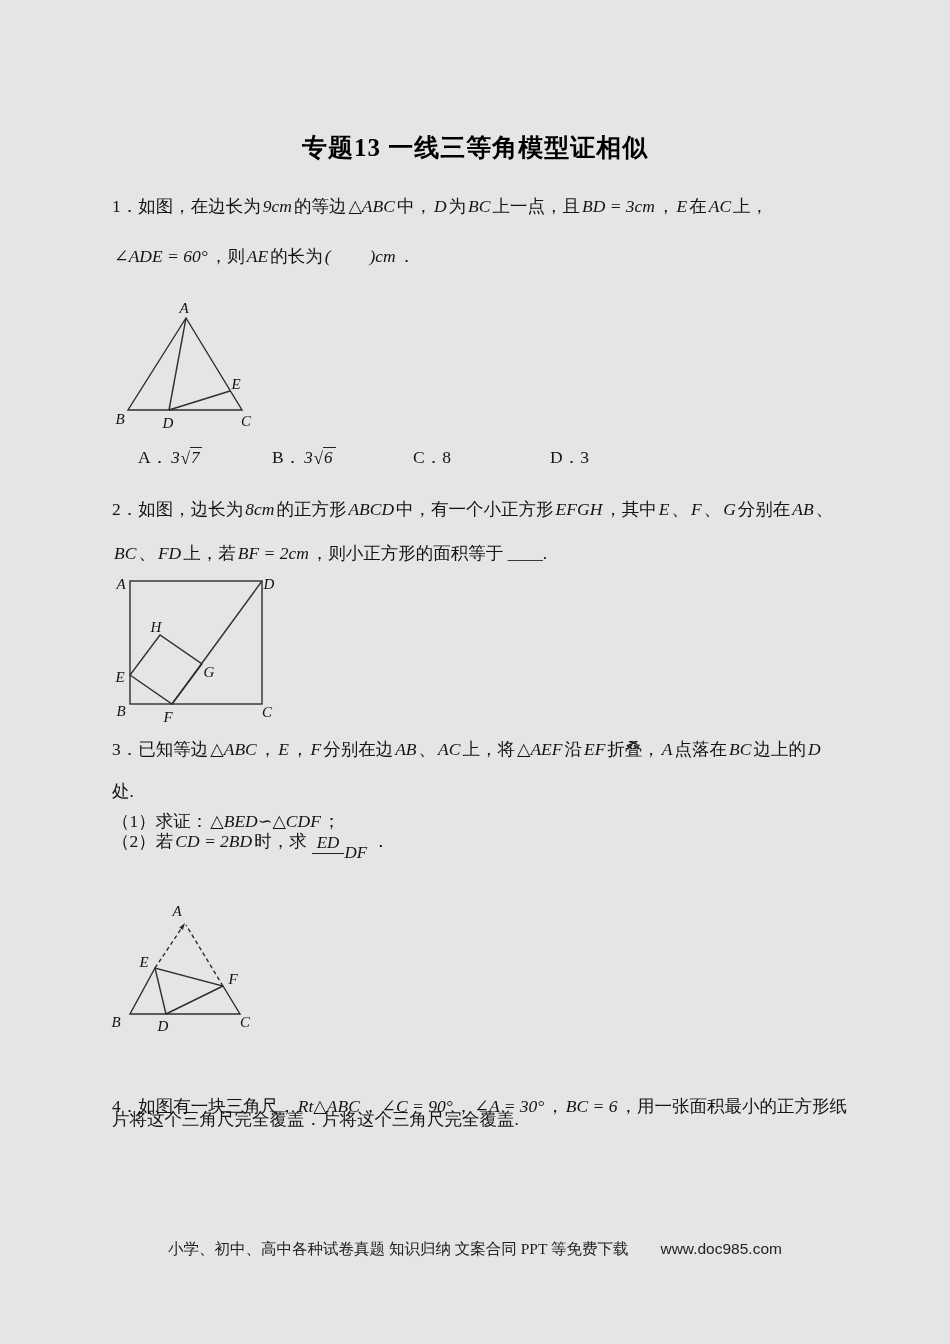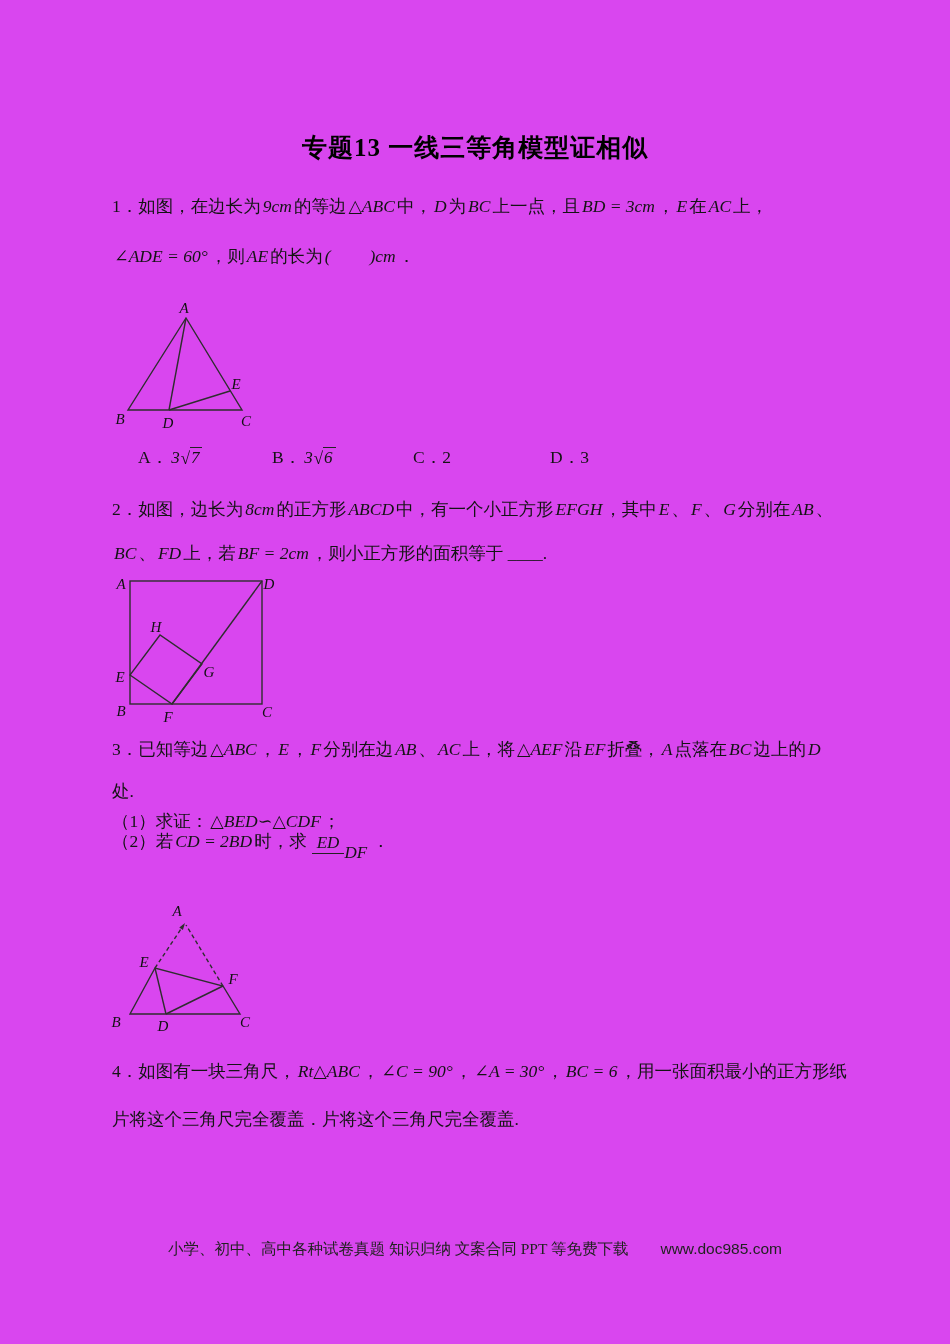--- a/index.html
+++ b/index.html
@@ -1,16 +1,16 @@
 <!DOCTYPE html>
 <html><head>
 <meta charset="utf-8">
 <style>
   html,body{margin:0;padding:0;background:#fff;}
-  #page{position:relative;width:950px;height:1344px;background:#d946ef;overflow:hidden;
+  #page{position:relative;width:950px;height:1344px;background:#e5e5e5;overflow:hidden;
         font-family:"Liberation Serif","DejaVu Serif",serif;color:#141414;}
   .title{position:absolute;top:131px;left:0;width:100%;text-align:center;
          font-size:25px;font-weight:bold;letter-spacing:1px;color:#000;}
   .line{position:absolute;left:112px;font-size:17.5px;line-height:26px;white-space:nowrap;}
   .mth{font-style:italic;margin:0 2px;font-family:"Liberation Serif","DejaVu Serif",serif;}
   .cnt{font-style:normal;}
   
   .frac{display:inline-flex;align-items:center;font-style:italic;
         margin:0 5px;line-height:1.15;vertical-align:middle;font-size:17px;}
   .frac .num{border-bottom:1.3px solid #222;padding:0 5px 1px;}
@@ -60,21 +60,21 @@
     <span class="opt" style="left:138px"><span class="cnt">A．</span><span class="sqrtw">
           <span class="coef">3</span>
           <span class="rsign">√</span>
           <span class="radicand">7</span>
         </span></span>
     <span class="opt" style="left:272px"><span class="cnt">B．</span><span class="sqrtw">
           <span class="coef">3</span>
           <span class="rsign">√</span>
           <span class="radicand">6</span>
         </span></span>
-    <span class="opt" style="left:413px"><span class="cnt">C．2</span></span>
+    <span class="opt" style="left:413px"><span class="cnt">C．8</span></span>
     <span class="opt" style="left:550px"><span class="cnt">D．3</span></span>
   </div>
 
   <div class="line" style="top:496px"><span class="cnt">2．如图，边长为</span><span class="mth">8cm</span><span class="cnt">的正方形</span><span class="mth">ABCD</span><span class="cnt">中，有一个小正方形</span><span class="mth">EFGH</span><span class="cnt">，其中</span><span class="mth">E</span><span class="cnt">、</span><span class="mth">F</span><span class="cnt">、</span><span class="mth">G</span><span class="cnt">分别在</span><span class="mth">AB</span><span class="cnt">、</span></div>
   <div class="line" style="top:540px"><span class="mth">BC</span><span class="cnt">、</span><span class="mth">FD</span><span class="cnt">上，若</span><span class="mth">BF = 2cm</span><span class="cnt">，则小正方形的面积等于 </span><span class="cnt">____</span><span class="cnt">.</span></div>
 
   <svg class="fig" style="left:110px;top:570px" width="175" height="158" viewBox="110 570 175 158">
     <rect x="130" y="581" width="132" height="123"></rect>
     <polygon points="130,675 172,704 202,664 160,635"></polygon>
     <line x1="172" y1="704" x2="262" y2="581"></line>
@@ -104,20 +104,20 @@
     <line class="dashed" x1="223" y1="986" x2="186" y2="925"></line>
     <polygon class="arrowhead" points="185,923 182.9,930 179.3,927.6"></polygon>
     <text x="177" y="916">A</text>
     <text x="144" y="967">E</text>
     <text x="233" y="984">F</text>
     <text x="116" y="1027">B</text>
     <text x="163" y="1031">D</text>
     <text x="245" y="1027">C</text>
   </svg>
 
-  <div class="line" style="top:1058px"><span class="cnt">4．如图有一块三角尺，</span><span class="mth">Rt△ABC</span><span class="cnt">，</span><span class="mth">∠C = 90°</span><span class="cnt">，</span><span class="mth">∠A = 30°</span><span class="cnt">，</span><span class="mth">BC = 6</span><span class="cnt">，用一张面积最小的正方形纸</span></div>
+  <div class="line" style="top:1093px"><span class="cnt">4．如图有一块三角尺，</span><span class="mth">Rt△ABC</span><span class="cnt">，</span><span class="mth">∠C = 90°</span><span class="cnt">，</span><span class="mth">∠A = 30°</span><span class="cnt">，</span><span class="mth">BC = 6</span><span class="cnt">，用一张面积最小的正方形纸</span></div>
   <div class="line" style="top:1106px"><span class="cnt">片将这个三角尺完全覆盖．片将这个三角尺完全覆盖.</span></div>
 
   <div class="footer">
     <span>小学、初中、高中各种试卷真题  知识归纳  文案合同  PPT 等免费下载</span><span class="site">www.doc985.com</span>
   </div>
 
 </div>
 
 </body></html>

